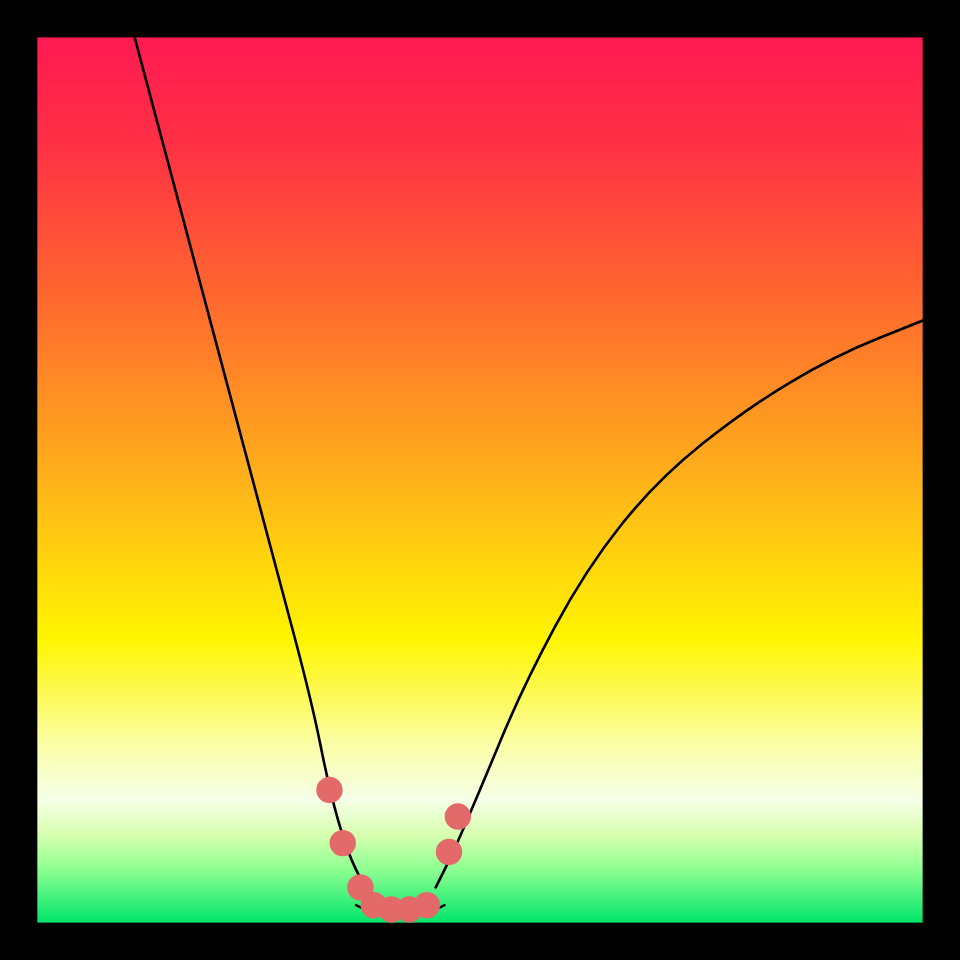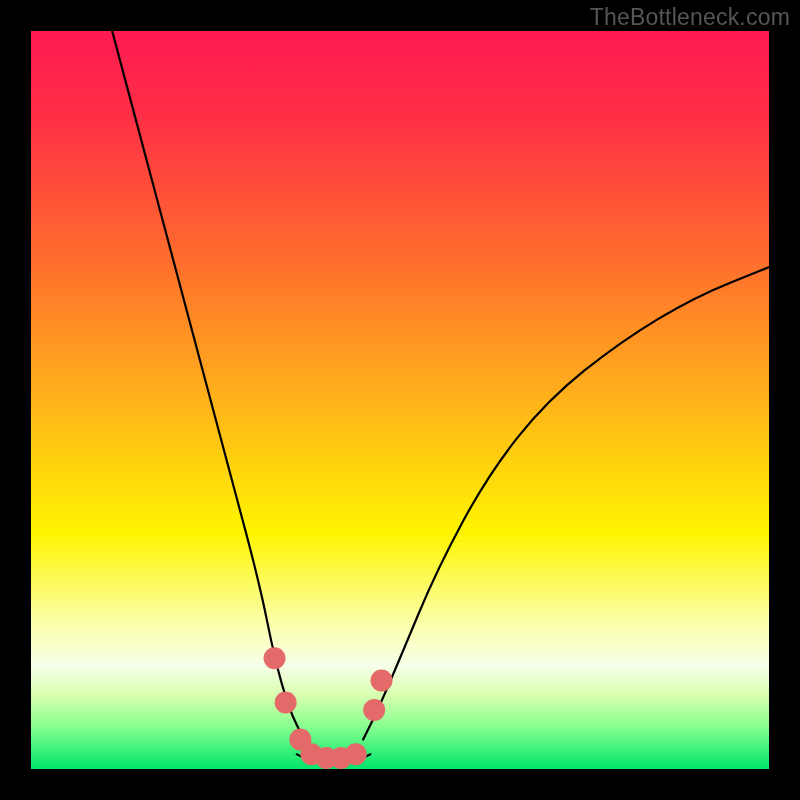--- a/index.html
+++ b/index.html
@@ -74,15 +74,14 @@
           <circle cx="280.44" cy="723.24" r="11" fill="#e46a6a"></circle>
           <circle cx="295.2" cy="726.93" r="11" fill="#e46a6a"></circle>
           <circle cx="309.96" cy="726.93" r="11" fill="#e46a6a"></circle>
           <circle cx="324.72" cy="723.24" r="11" fill="#e46a6a"></circle>
           <circle cx="343.17" cy="678.96" r="11" fill="#e46a6a"></circle>
           <circle cx="350.55" cy="649.44" r="11" fill="#e46a6a"></circle>
         </g>
     </svg>
   </div>
 
-  <div class="watermark">TheBottleneck.com</div>
 
 </div>
 
 </body></html>

